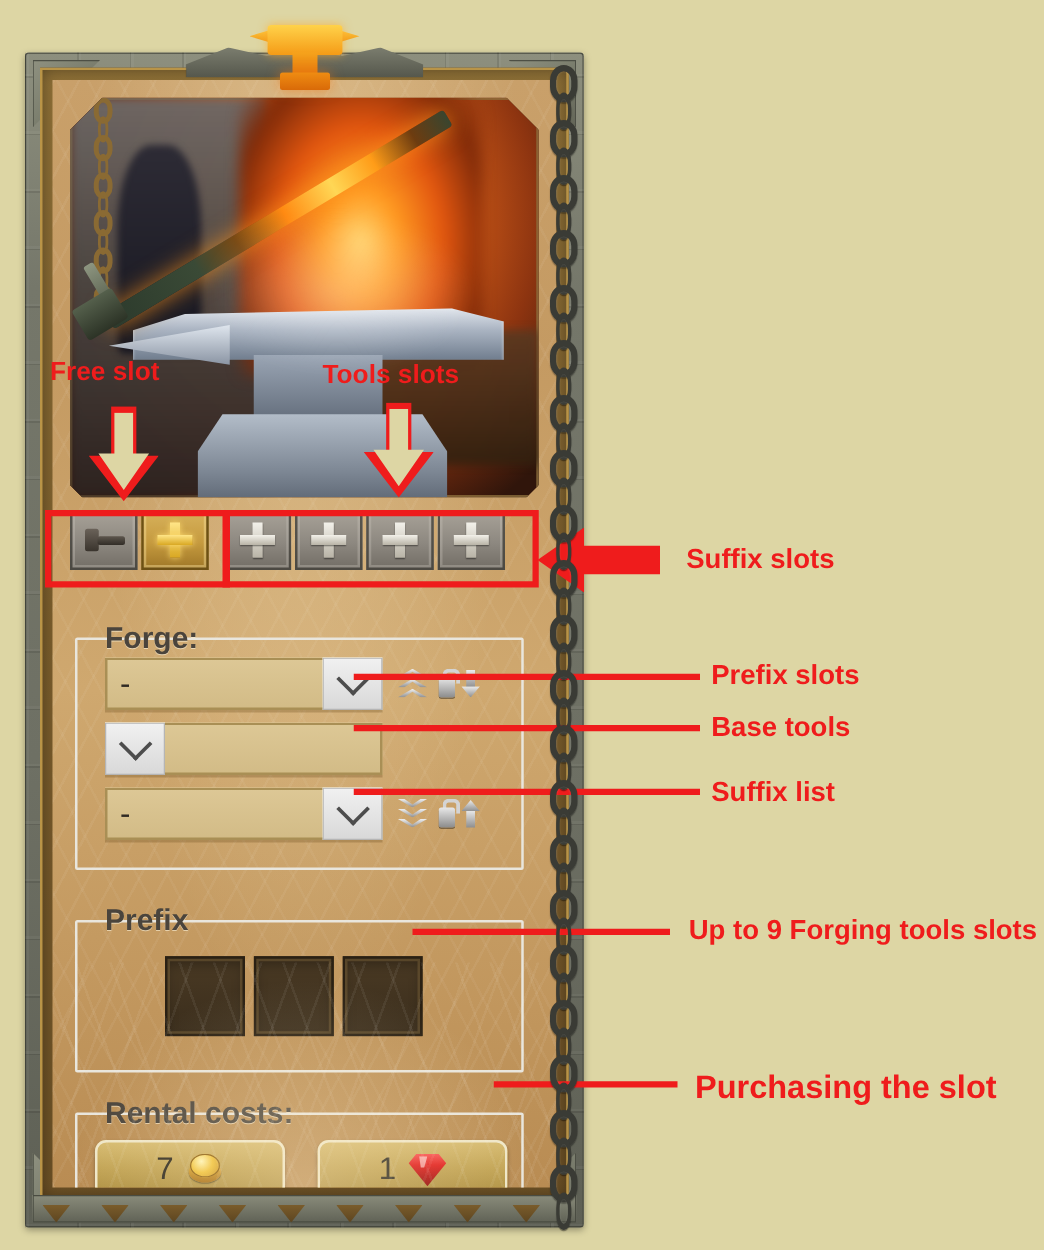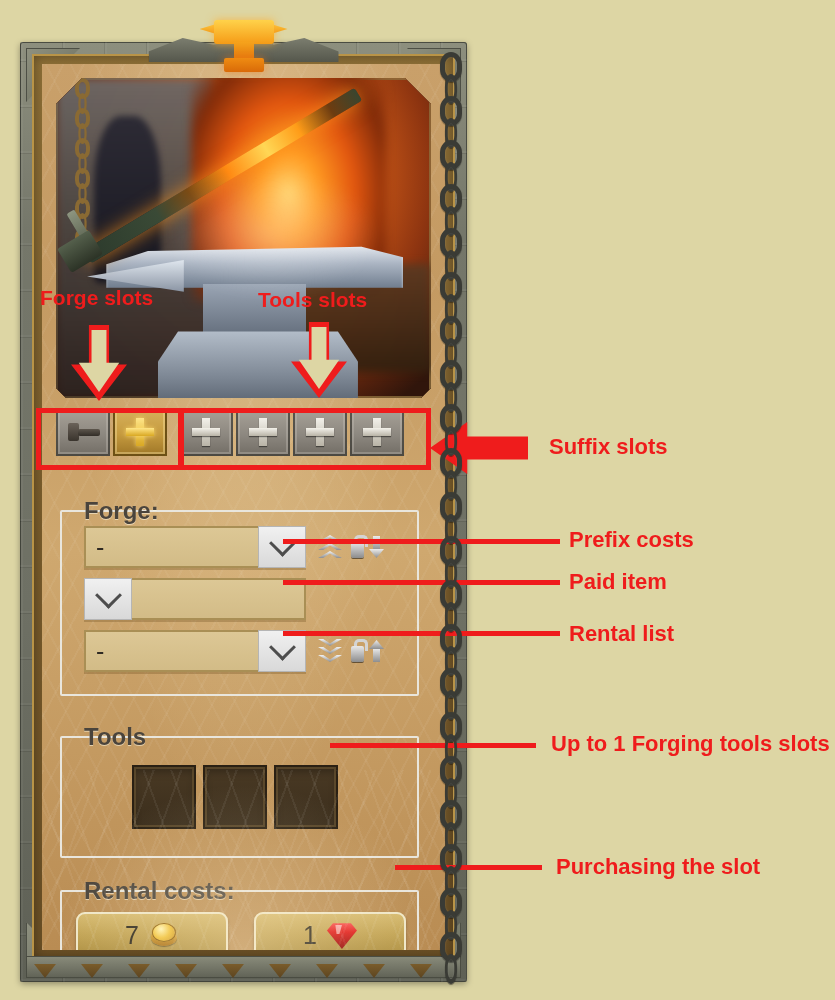--- a/index.html
+++ b/index.html
@@ -422,21 +422,21 @@
               <span class="ar up">
                   <i class="stem"></i>
                   <i class="head"></i>
                 </span>
             </span>
           </div>
         </div>
       </div>
 
       <div class="group" id="tools-group">
-        <div class="group-title">Tools</div>
+        <div class="group-title">Prefix</div>
         <div class="tool-slot" style="left:70px;top:27px"></div>
         <div class="tool-slot" style="left:141px;top:27px"></div>
         <div class="tool-slot" style="left:212px;top:27px"></div>
       </div>
 
       <div class="group" id="rental-group">
         <div class="group-title">Rental costs:</div>
         <div class="cost-btn" style="left:14px;top:20px">
           <span class="cost-num">7</span>
           <span class="coin">
@@ -506,46 +506,46 @@
       <div class="chain-link alt" style="top: 770px; left: 1px;"></div>
       <div class="chain-link" style="top: 792px; left: 1px;"></div>
       <div class="chain-link alt" style="top: 814px; left: 1px;"></div>
       <div class="chain-link" style="top: 836px; left: 1px;"></div>
       <div class="chain-link alt" style="top: 858px; left: 1px;"></div>
       <div class="chain-link" style="top: 880px; left: 1px;"></div>
       <div class="chain-link alt" style="top: 902px; left: 1px;"></div>
     </div>
 </div>
 
-<div class="anno-text" style="left:40px;top:286px;font-size:21px">Forge slots</div>
+<div class="anno-text" style="left:40px;top:286px;font-size:21px">Free slot</div>
 <div class="arrow-down" style="left:71px;top:325px">
     <i></i>
     <b></b>
   </div>
 
 <div class="anno-text" style="left:258px;top:288px;font-size:21px">Tools slots</div>
 <div class="arrow-down" style="left:291px;top:322px">
     <i></i>
     <b></b>
   </div>
 
 <div class="anno-box" style="left:36px;top:408px;width:138px;height:52px"></div>
 <div class="anno-box" style="left:178px;top:408px;width:243px;height:52px"></div>
 
 <div class="arrow-left" style="left:430px;top:422px">
     <i></i>
   </div>
 <div class="anno-text" style="left:549px;top:434px;font-size:22px">Suffix slots</div>
 
 <div class="anno-line" style="left:283px;top:539px;width:277px"></div>
-<div class="anno-text" style="left:569px;top:527px;font-size:22px">Prefix costs</div>
+<div class="anno-text" style="left:569px;top:527px;font-size:22px">Prefix slots</div>
 
 <div class="anno-line" style="left:283px;top:580px;width:277px"></div>
-<div class="anno-text" style="left:569px;top:569px;font-size:22px">Paid item</div>
+<div class="anno-text" style="left:569px;top:569px;font-size:22px">Base tools</div>
 
 <div class="anno-line" style="left:283px;top:631px;width:277px"></div>
-<div class="anno-text" style="left:569px;top:621px;font-size:22px">Rental list</div>
+<div class="anno-text" style="left:569px;top:621px;font-size:22px">Suffix list</div>
 
 <div class="anno-line" style="left:330px;top:743px;width:206px"></div>
-<div class="anno-text" style="left:551px;top:731px;font-size:22px">Up to 1 Forging tools slots</div>
+<div class="anno-text" style="left:551px;top:731px;font-size:22px">Up to 9 Forging tools slots</div>
 
 <div class="anno-line" style="left:395px;top:865px;width:147px"></div>
-<div class="anno-text" style="left:556px;top:854px;font-size:22px">Purchasing the slot</div>
+<div class="anno-text" style="left:556px;top:854px;font-size:26px">Purchasing the slot</div>
 
 </body></html>

